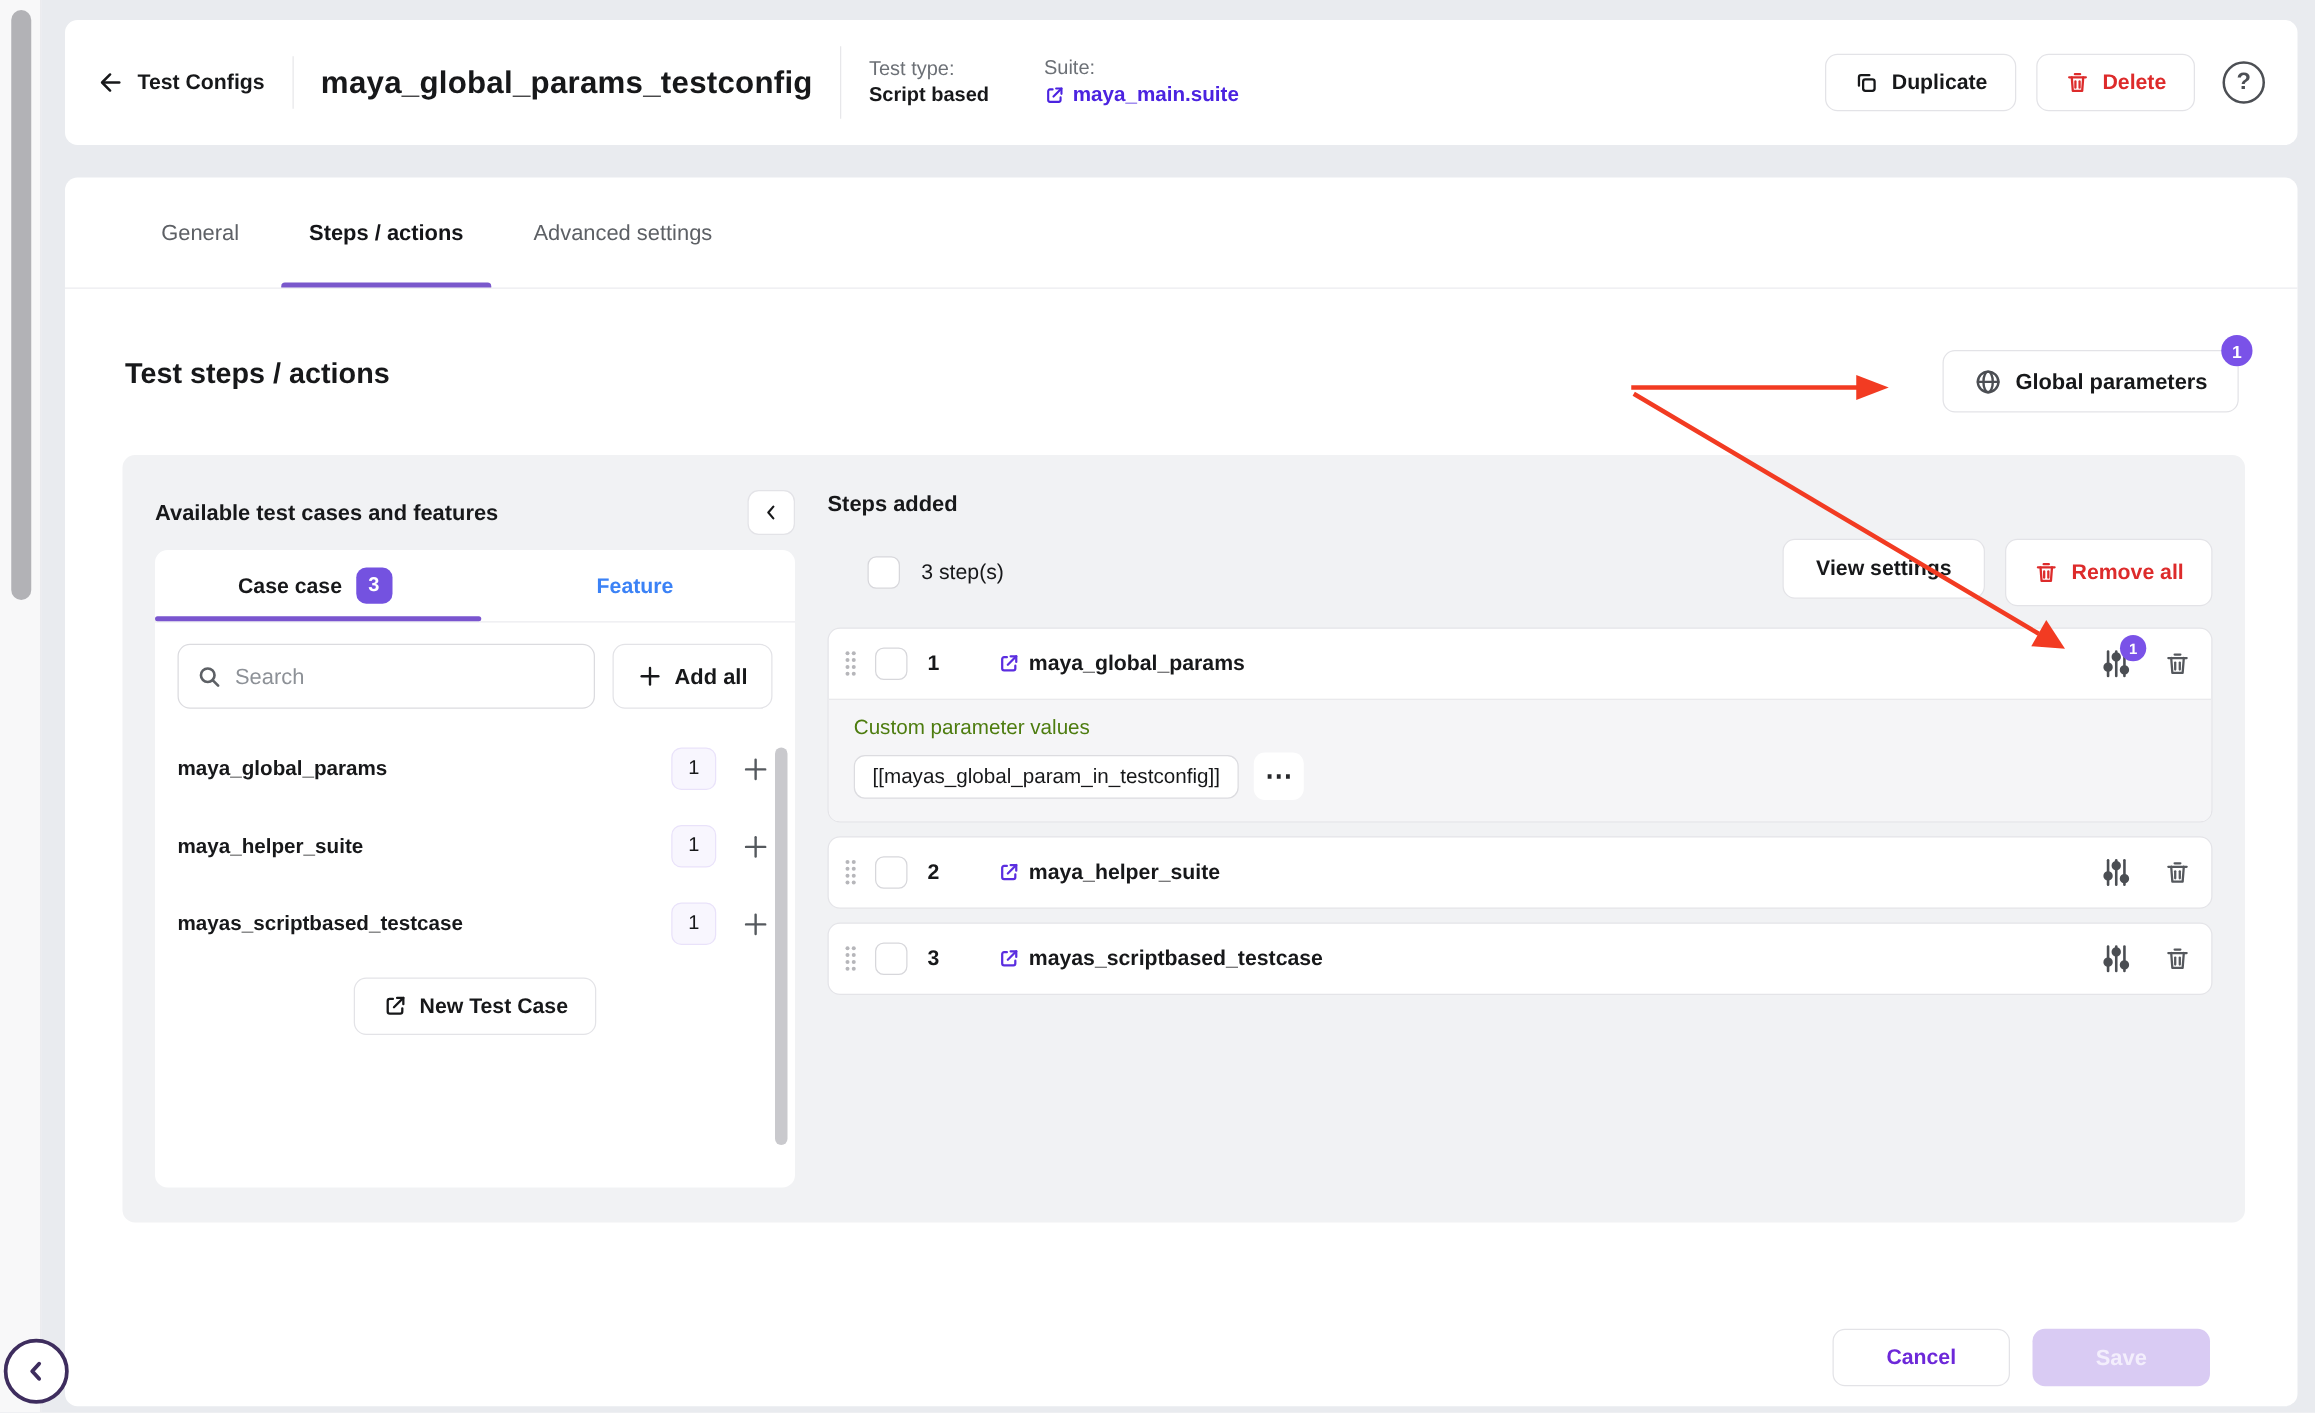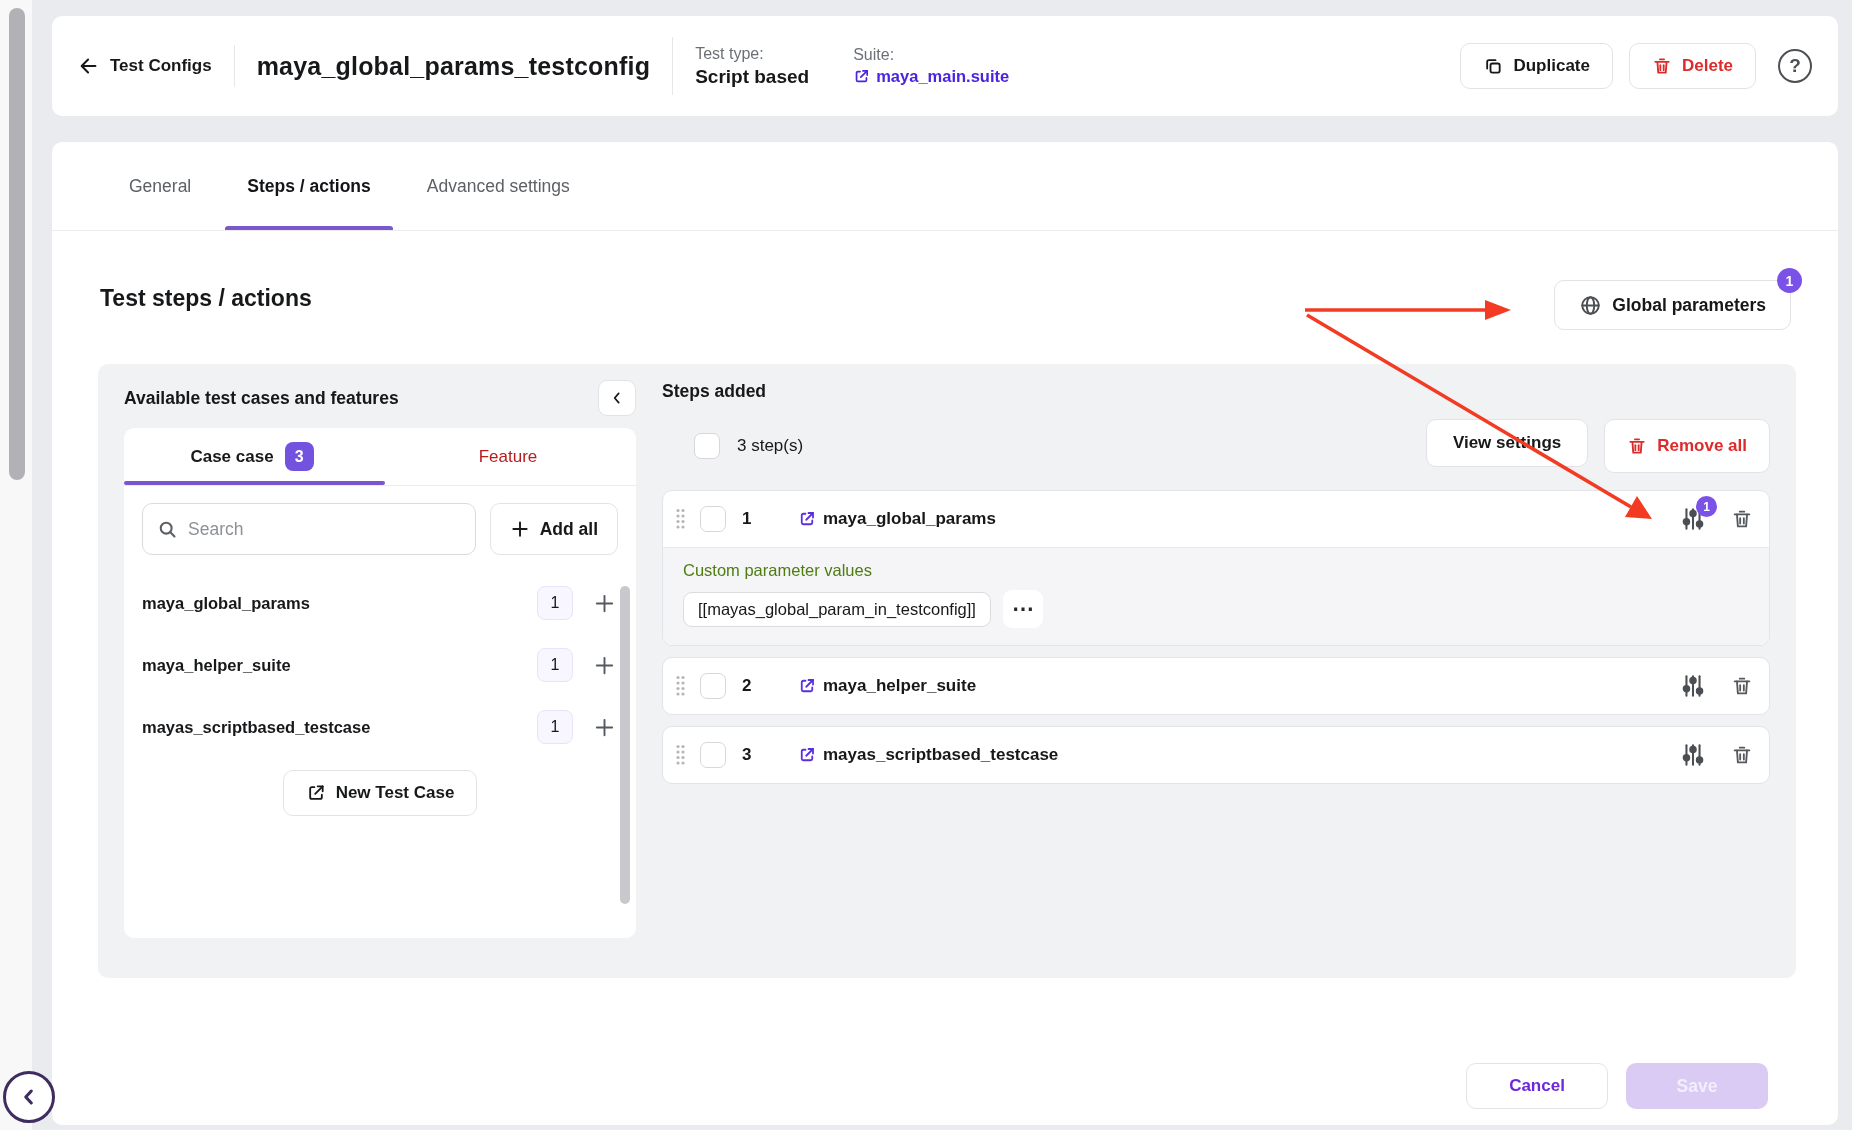--- a/index.html
+++ b/index.html
@@ -19,21 +19,21 @@
 
   
   .header-card { position:absolute; left:52px; top:16px; width:1786px; height:100px; background:#fff;
                  border-radius:10px; display:flex; align-items:center; padding:0 26px; }
   .back-group { display:flex; align-items:center; gap:10px; font-size:17px; font-weight:bold; cursor:pointer; }
   .vdiv { width:1px; height:42px; background:#e7e7ea; margin:0 22px; }
   .vdiv.tall { height:58px; }
   .page-title { font-size:25px; font-weight:bold; letter-spacing:.2px; white-space:nowrap; }
   .meta-col { display:flex; flex-direction:column; justify-content:center; gap:3px; margin-right:44px; }
   .meta-label { color:#6c7076; font-size:16px; }
-  .meta-value { font-size:19px; font-weight:bold; }
+  .meta-value { font-size:16px; font-weight:bold; }
   .suite-link { display:inline-flex; align-items:center; gap:6px; color:#4b23e0; font-size:16.5px; font-weight:bold; cursor:pointer; }
   .header-actions { margin-left:auto; display:flex; align-items:center; gap:16px; }
   .btn-duplicate { height:46px; padding:0 22px; }
   .btn-delete { height:46px; padding:0 22px; color:#dd2b2b; }
   .help-circle { width:34px; height:34px; border:2.4px solid #4c4f54; border-radius:50%; display:flex;
                  align-items:center; justify-content:center; font-size:19px; font-weight:bold; color:#4c4f54;
                  margin-left:6px; cursor:pointer; background:#fff; }
 
   
   .main-card { position:absolute; left:52px; top:142px; width:1786px; height:983px; background:#fff;
@@ -47,33 +47,33 @@
   .section-heading { margin:54px 0 0 48px; font-size:23px; font-weight:bold; }
 
   .global-params-wrap { position:absolute; top:138px; right:47px; }
   .btn-global { height:50px; padding:0 24px; font-size:17.5px; }
   .badge-float { position:absolute; top:-12px; right:-11px; width:25px; height:25px; border-radius:50%;
                  background:#7a52e8; color:#fff; font-size:14px; font-weight:bold;
                  display:flex; align-items:center; justify-content:center; }
 
   
   .work-area { position:absolute; left:46px; top:222px; width:1698px; height:614px; background:#f1f2f4;
-               border-radius:10px; padding:16px 26px; display:flex; }
+               border-radius:10px; padding:28px 26px; display:flex; }
 
   
   .avail-col { width:512px; flex:0 0 512px; }
   .avail-head { display:flex; align-items:center; justify-content:space-between; margin-bottom:12px; }
   .avail-title { font-size:17.5px; font-weight:bold; }
   .collapse-btn { width:38px; height:36px; background:#fff; border:1px solid #e3e3e7; border-radius:9px;
                   display:flex; align-items:center; justify-content:center; cursor:pointer; }
   .avail-card { background:#fff; border-radius:10px; height:510px; position:relative; overflow:hidden; }
   .avail-tabs { display:flex; height:58px; border-bottom:1px solid #ececef; position:relative; }
   .avail-tab { flex:1; display:flex; align-items:center; justify-content:center; gap:11px; font-size:17px; cursor:pointer; }
   .avail-tab.active { font-weight:bold; }
-  .avail-tab.inactive { color:#b91c1c; }
+  .avail-tab.inactive { color:#3b82f6;font-weight:bold; }
   .avail-tabs::after { content:""; position:absolute; left:0; bottom:0; width:51%; height:4px;
                        background:#7a55cf; border-radius:3px; }
   .count-badge-sq { min-width:29px; height:29px; padding:0 7px; background:#7452e0; color:#fff; border-radius:8px;
                     font-size:16px; font-weight:bold; display:flex; align-items:center; justify-content:center; }
   .search-row { display:flex; gap:14px; padding:17px 18px 15px; }
   .search-box { flex:1; height:52px; border:1px solid #dbdbdf; border-radius:10px; display:flex;
                 align-items:center; padding:0 14px; gap:10px; background:#fff; }
   .search-box input { border:none; outline:none; flex:1; font-size:17.5px; font-family:inherit; color:#17181a; background:transparent; }
   .search-box input::placeholder { color:#8d9197; }
   .btn-addall { height:52px; padding:0 19px; font-size:17.5px; }

